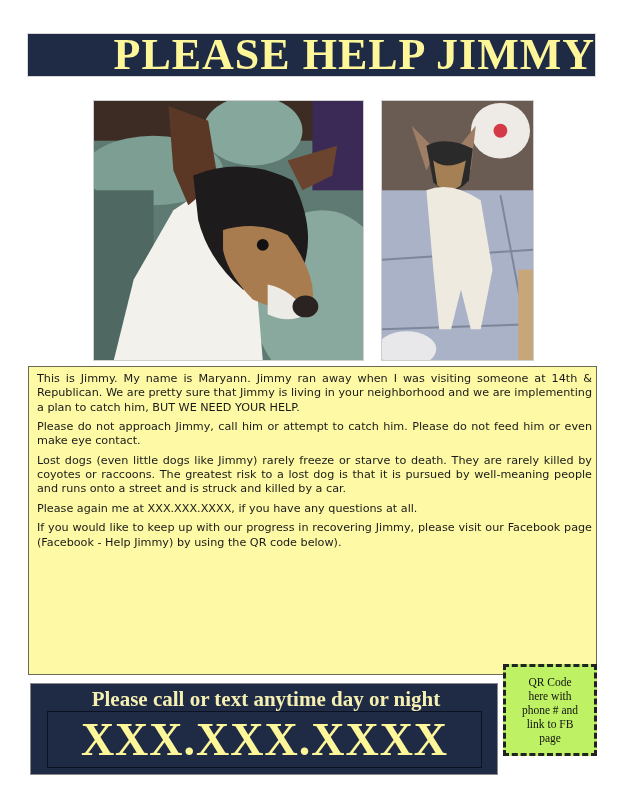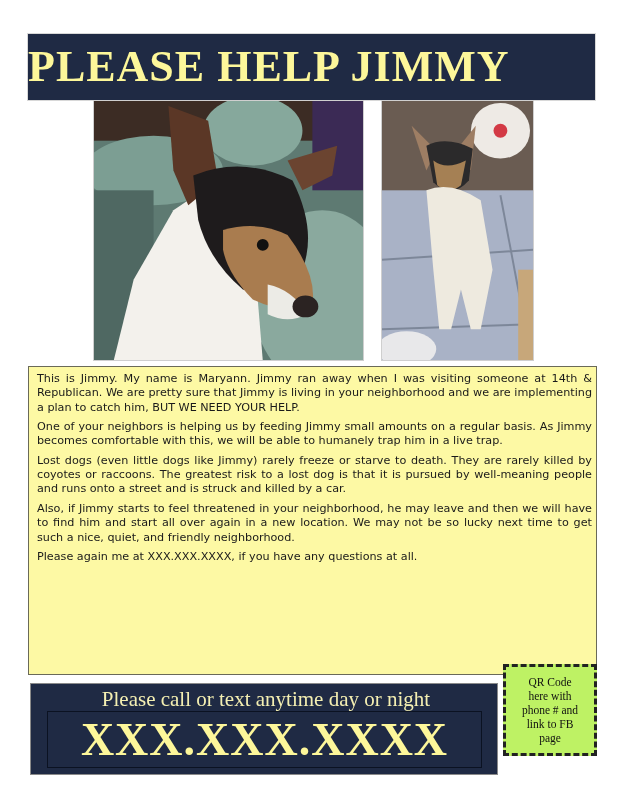--- a/index.html
+++ b/index.html
@@ -1,23 +1,23 @@
 <!DOCTYPE html>
 <html><head>
 <meta charset="utf-8">
 <style>
   html, body { margin: 0; padding: 0; }
   body {
     width: 624px; height: 808px; background: #ffffff; position: relative;
     overflow: hidden; font-family: "DejaVu Sans", sans-serif;
   }
   .title-bar {
-    position: absolute; left: 27px; top: 33px; width: 569px; height: 68px;
+    position: absolute; left: 27px; top: 33px; width: 569px; height: 44px;
     background: #1f2a44; border: 1px solid #d8d8d8; box-sizing: border-box;
-    display: flex; align-items: center; justify-content: flex-start;
+    display: flex; align-items: center; justify-content: flex-end;
   }
   .title-bar h1 {
     margin: 0; color: #fdf79a; font-family: "Liberation Serif", serif;
     font-weight: bold; font-size: 44px; letter-spacing: 1px; line-height: 1;
   }
   .photo {
     position: absolute; border: 1px solid #cfcfcf; box-sizing: border-box; overflow: hidden;
   }
   .photo-1 { left: 93px; top: 100px; width: 271px; height: 261px; background: #5b6f69; }
   .photo-2 { left: 381px; top: 100px; width: 153px; height: 261px; background: #9aa3b4; }
@@ -30,21 +30,21 @@
     font-family: "DejaVu Sans", sans-serif;
   }
   .info-box p { margin: 0 0 5.2px 0; text-align: justify; }
 
   .call-box {
     position: absolute; left: 30px; top: 683px; width: 468px; height: 92px;
     background: #1f2a44; border: 1px solid #8a8a8a; box-sizing: border-box;
   }
   .call-box .call-label {
     position: absolute; left: 4px; right: 0; top: 3px; text-align: center;
-    font-family: "Liberation Serif", serif; font-weight: normal; font-size: 21px;
+    font-family: "Liberation Serif", serif; font-weight: bold; font-size: 21px;
     color: #f4efb2; line-height: 24px;
   }
   .call-box .phone-frame {
     position: absolute; left: 16px; top: 27px; width: 435px; height: 57px;
     border: 1px solid #0b1222; box-sizing: border-box;
     display: flex; align-items: center; justify-content: center;
   }
   .call-box .phone-number {
     font-family: "Liberation Serif", serif; font-weight: bold; font-size: 46px;
     color: #fdf79a; line-height: 1; letter-spacing: 1px;
@@ -100,24 +100,24 @@
     <path d="M95 25 L75 50 L90 70 Z" fill="#9e7e64"></path>
     <path d="M45 45 Q65 35 92 48 L88 80 Q70 100 52 82 Z" fill="#2b2a2b"></path>
     <path d="M52 60 Q65 70 85 60 L80 85 Q68 95 56 85 Z" fill="#a58054"></path>
     <path d="M45 90 Q70 80 100 100 L112 170 L100 230 L90 230 L80 190 L70 230 L58 230 L52 170 Z" fill="#eeeadf"></path>
     <ellipse cx="25" cy="250" rx="30" ry="18" fill="#e8e8ea"></ellipse>
   </svg>
 </div>
 
 <div class="info-box">
   <p>This is Jimmy. My name is Maryann.  Jimmy ran away when I was visiting someone at 14th &amp; Republican.  We are pretty sure that Jimmy is living in your neighborhood and we are implementing a plan to catch him, BUT WE NEED YOUR HELP.</p>
-  <p>One of your neighbors is helping us by feeding Jimmy small amounts on a regular basis. As Jimmy becomes comfortable with this, we will be able to humanely trap him in a live trap.</p>
+  <p>Please do not approach Jimmy, call him or attempt to catch him.  Please do not feed him or even make eye contact.</p>
   <p>Lost dogs (even little dogs like Jimmy) rarely freeze or starve to death.  They are rarely killed by coyotes or raccoons.  The greatest risk to a lost dog is that it is pursued by well-meaning people and runs onto a street and is struck and killed by a car.</p>
-  <p>Also, if Jimmy starts to feel threatened in your neighborhood, he may leave and then we will have to find him and start all over again in a new location.  We may not be so lucky next time to get such a nice, quiet, and friendly neighborhood.</p>
   <p>Please again me at XXX.XXX.XXXX, if you have any questions at all.</p>
+  <p>If you would like to keep up with our progress in recovering Jimmy, please visit our Facebook page (Facebook - Help Jimmy) by using the QR code below).</p>
 </div>
 
 <div class="call-box">
   <div class="call-label">Please call or text anytime day or night</div>
   <div class="phone-frame">
     <span class="phone-number">XXX.XXX.XXXX</span>
   </div>
 </div>
 
 <div class="qr-box">

